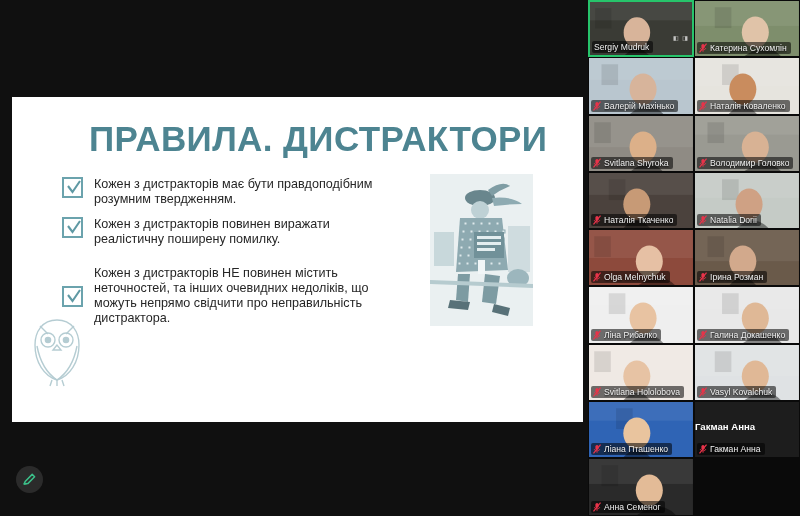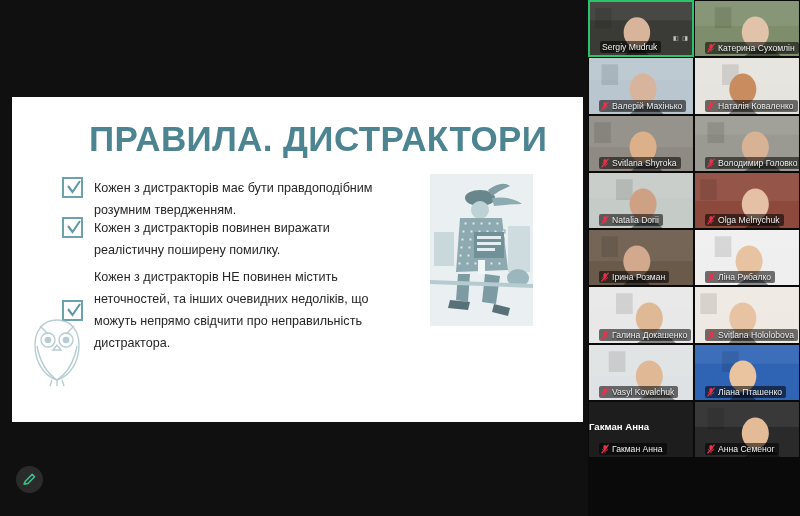--- a/index.html
+++ b/index.html
@@ -26,21 +26,21 @@
     color:#4d8491; white-space:nowrap;
   }
   .bullet-row { position:absolute; display:flex; align-items:flex-start; }
   .chk {
     width:21px; height:21px; flex:0 0 21px;
     border:2.5px solid #6ba3ad; background:#ffffff;
     position:relative; margin-right:11px;
   }
   .chk svg { position:absolute; left:1px; top:0px; }
   .bullet-text {
-    font-size:12.6px; line-height:22px; color:#262626;
+    font-size:12.6px; line-height:15px; color:#262626;
     font-family:"Liberation Sans", sans-serif;
   }
   #b1 { left:50px; top:80px;  width:330px; }
   #b2 { left:50px; top:120px; width:330px; }
   #b3 { left:50px; top:169px; width:340px; align-items:center; }
   #b3 .chk { margin-top:0; }
 
   
   #slide-illustration {
     position:absolute; left:418px; top:77px; width:103px; height:152px;
@@ -70,21 +70,21 @@
     position:relative; overflow:hidden;
     background:#1b1b1b; border:1px solid #0a0a0a;
   }
   .tile.active { border:2px solid #27c46b; }
   .tile .vid { position:absolute; inset:0; }
   .nameplate {
     position:absolute; left:2px; bottom:2px;
     max-width:calc(100% - 4px);
     display:flex; align-items:center; gap:3px;
     background:rgba(0,0,0,.55);
-    padding:1px 4px 1px 2px; border-radius:2px;margin-left:8px;
+    padding:1px 4px 1px 2px; border-radius:2px;
   }
   .nameplate .nm {
     font-size:8.6px; color:#f2f2f2; white-space:nowrap;
     overflow:hidden; text-overflow:ellipsis;
     text-shadow:0 1px 2px #000;
   }
   .mute-icon { flex:0 0 8px; width:8px; height:10px; }
   .tile.novideo { background:#1d1d1d; display:flex; align-items:center; justify-content:flex-start; }
   .tile.novideo .center-name {
     font-size:9.6px; font-weight:bold; color:#ffffff; text-align:center;
@@ -321,20 +321,38 @@
             <rect x="3" y="1" width="4" height="6" rx="2" fill="#e8334a"></rect>
             <path d="M1.6 6.2 C1.6 9 8.4 9 8.4 6.2" stroke="#e8334a" stroke-width="1.1" fill="none"></path>
             <rect x="4.5" y="8.4" width="1" height="2.4" fill="#e8334a"></rect>
             <line x1="0.6" y1="11.4" x2="9.4" y2="0.6" stroke="#e8334a" stroke-width="1.5"></line>
           </svg>
           <span class="nm">Володимир Головко</span>
         </div>
       </div>
       <div class="tile">
         <svg class="vid" viewBox="0 0 100 57" preserveAspectRatio="none">
+          <rect width="100" height="57" fill="#4b423d"></rect>
+          <rect y="0" width="100" height="21" fill="rgba(255,255,255,0.07)"></rect>
+          <rect x="19" y="6" width="16" height="20" fill="rgba(0,0,0,0.10)"></rect>
+          <ellipse cx="46" cy="30" rx="13" ry="15" fill="#c79a76"></ellipse>
+          <path d="M30 57 q16 -22 32 0 Z" fill="rgba(0,0,0,0.42)"></path>
+        </svg>
+        <div class="nameplate">
+          <svg class="mute-icon" viewBox="0 0 10 12">
+            <rect x="3" y="1" width="4" height="6" rx="2" fill="#e8334a"></rect>
+            <path d="M1.6 6.2 C1.6 9 8.4 9 8.4 6.2" stroke="#e8334a" stroke-width="1.1" fill="none"></path>
+            <rect x="4.5" y="8.4" width="1" height="2.4" fill="#e8334a"></rect>
+            <line x1="0.6" y1="11.4" x2="9.4" y2="0.6" stroke="#e8334a" stroke-width="1.5"></line>
+          </svg>
+          <span class="nm">Наталія Ткаченко</span>
+        </div>
+      </div>
+      <div class="tile">
+        <svg class="vid" viewBox="0 0 100 57" preserveAspectRatio="none">
           <rect width="100" height="57" fill="#c5cbc6"></rect>
           <rect y="0" width="100" height="24" fill="rgba(255,255,255,0.07)"></rect>
           <rect x="26" y="6" width="16" height="20" fill="rgba(0,0,0,0.10)"></rect>
           <ellipse cx="52" cy="30" rx="13" ry="15" fill="#cfa184"></ellipse>
           <path d="M36 57 q22 -22 38 0 Z" fill="rgba(0,0,0,0.42)"></path>
         </svg>
         <div class="nameplate">
           <svg class="mute-icon" viewBox="0 0 10 12">
             <rect x="3" y="1" width="4" height="6" rx="2" fill="#e8334a"></rect>
             <path d="M1.6 6.2 C1.6 9 8.4 9 8.4 6.2" stroke="#e8334a" stroke-width="1.1" fill="none"></path>

